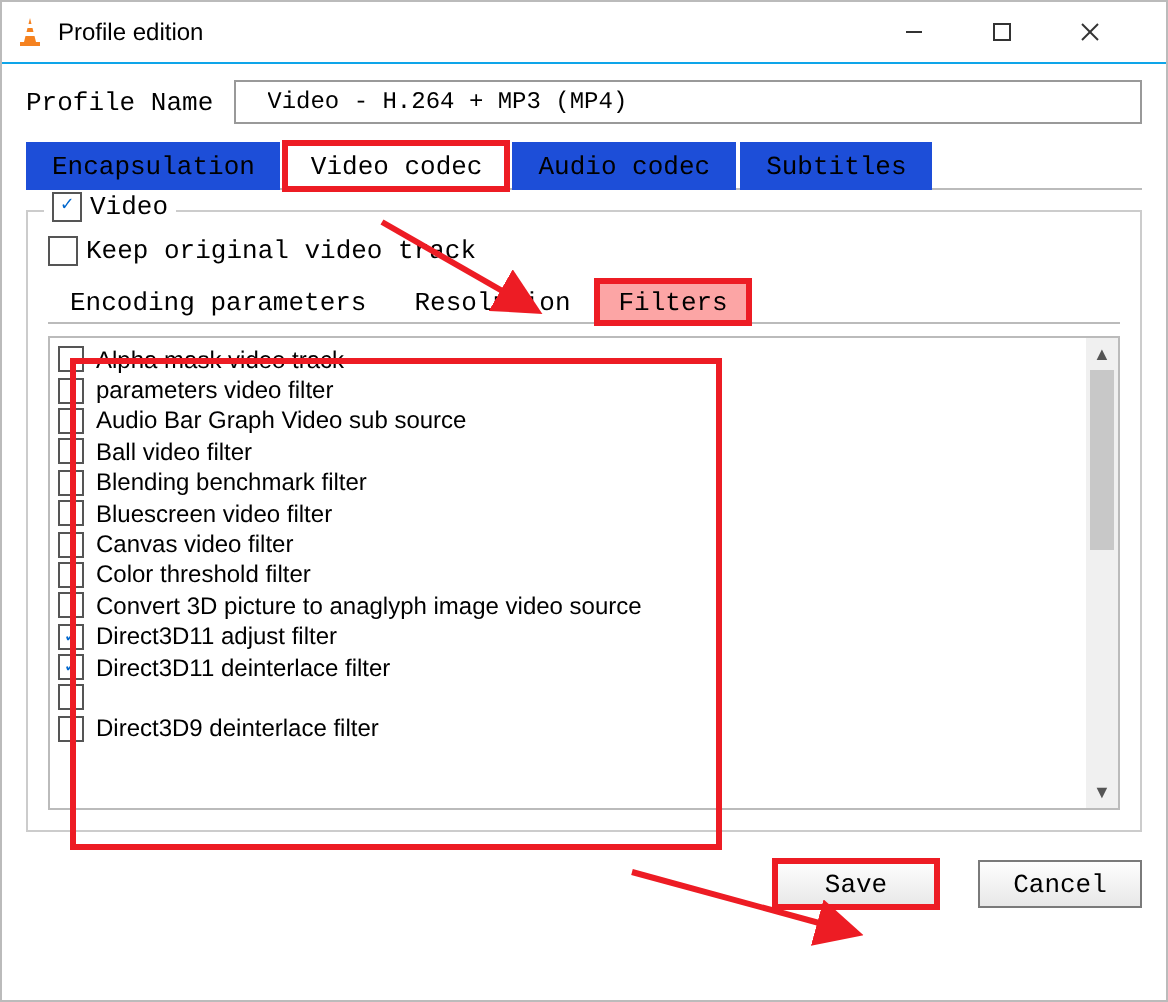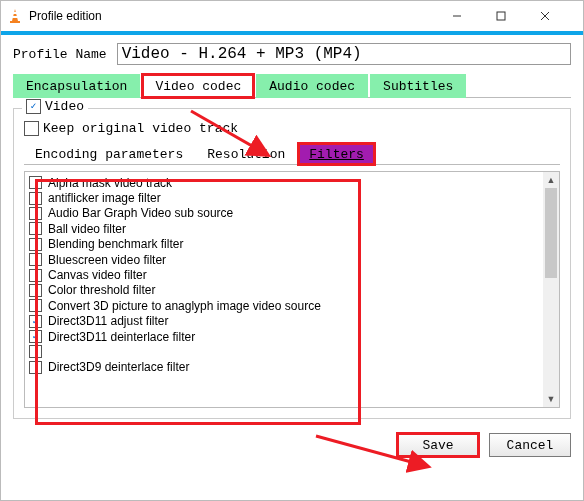--- a/index.html
+++ b/index.html
@@ -16,21 +16,21 @@
     position: relative;
     box-sizing: border-box;
     border: 1px solid #bbb;
     background: #fff;
   }
   .titlebar {
     height: 30px;
     display: flex;
     align-items: center;
     padding: 0 16px 0 6px;
-    border-bottom: 4px solid #0ea5e9;
+    border-bottom: 1px solid #0ea5e9;
   }
   .titlebar .vlc-icon {
     width: 16px;
     height: 16px;
     margin-right: 6px;
   }
   .titlebar .title {
     flex: 1;
     font-size: 12px;
   }
@@ -56,40 +56,40 @@
     font-family: "Courier New", monospace;
     font-size: 13px;
   }
   .row-label label {
     margin-right: 10px;
   }
   .row-label input {
     flex: 1;
     height: 20px;
     border: 1px solid #999;
-    padding: 0 4px;
-    font-family: "Courier New", monospace;
-    font-size: 16px;
+    padding: 0 16px;
+    font-family: "Courier New", monospace;
+    font-size: 12px;
     background: #fff;
   }
   .outer-tabs {
     display: flex;
     border-bottom: 1px solid #bbb;
     margin-top: 6px;
     font-family: "Courier New", monospace;
     font-size: 13px;
   }
   .outer-tab {
     padding: 4px 12px;
     border: 1px solid transparent;
     border-bottom: none;
     margin-right: 2px;
     position: relative;
     top: 1px;
-    background: #86efac;
+    background: #1d4ed8;
   }
   .outer-tab.active {
     border-color: #bbb;
     background: #fff;
   }
   .hl-red {
     outline: 3px solid #ed1c24;
     outline-offset: -2px;
   }
   .group {
@@ -139,22 +139,21 @@
   .inner-tab {
     padding: 3px 10px;
     border: 1px solid transparent;
     border-bottom: none;
     margin-right: 2px;
     position: relative;
     top: 1px;
   }
   .inner-tab.active {
     border-color: #bbb;
-    background: #a21caf;
-    text-decoration: underline;
+    background: #fca5a5;
   }
   .filters-box-wrap {
     border: 1px solid #bbb;
     margin-top: 6px;
     height: 235px;
     display: flex;
   }
   .filters-list {
     flex: 1;
     overflow: hidden;
@@ -199,21 +198,21 @@
     left: 2px;
     right: 2px;
     height: 90px;
     background: #c8c8c8;
     border-radius: 0;
   }
   .buttons {
     display: flex;
     justify-content: flex-end;
     margin-top: 14px;
-    gap: 10px;
+    gap: 20px;
   }
   .btn {
     min-width: 80px;
     height: 22px;
     border: 1px solid #7a7a7a;
     background: linear-gradient(#fefefe,#e8e8e8);
     font-family: "Courier New", monospace;
     font-size: 13px;
     display: flex;
     align-items: center;
@@ -300,21 +299,21 @@
       </div>
 
       <div class="filters-box-wrap">
         <div class="filters-list" id="filters-list">
             <div class="filter-item">
               <span class="cb"></span>
               <span>Alpha mask video track</span>
             </div>
             <div class="filter-item">
               <span class="cb"></span>
-              <span>antiflicker image filter</span>
+              <span>parameters video filter</span>
             </div>
             <div class="filter-item">
               <span class="cb"></span>
               <span>Audio Bar Graph Video sub source</span>
             </div>
             <div class="filter-item">
               <span class="cb"></span>
               <span>Ball video filter</span>
             </div>
             <div class="filter-item">

